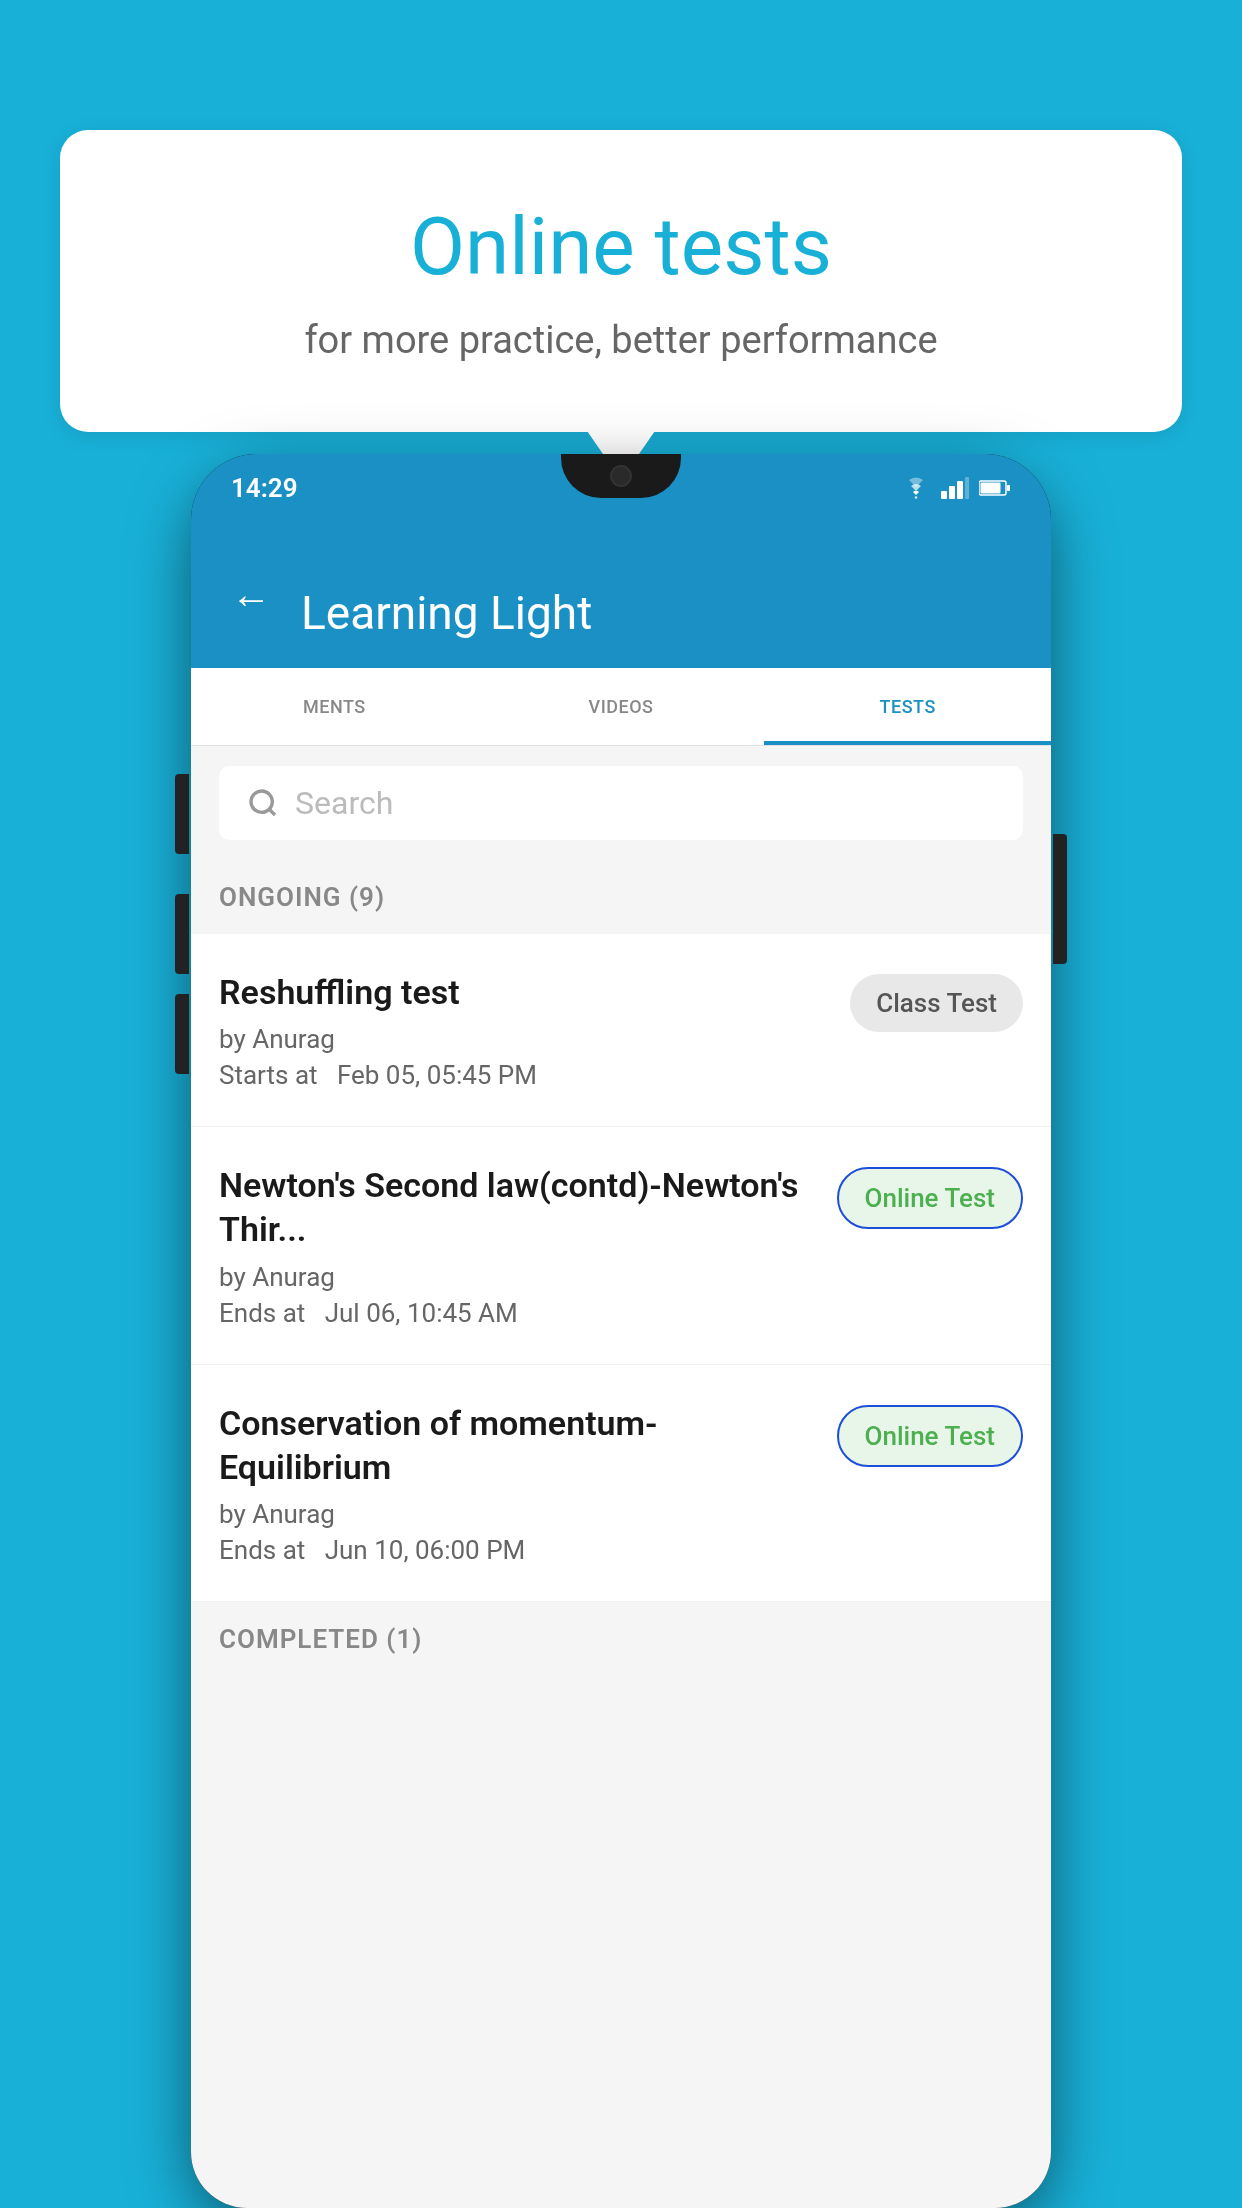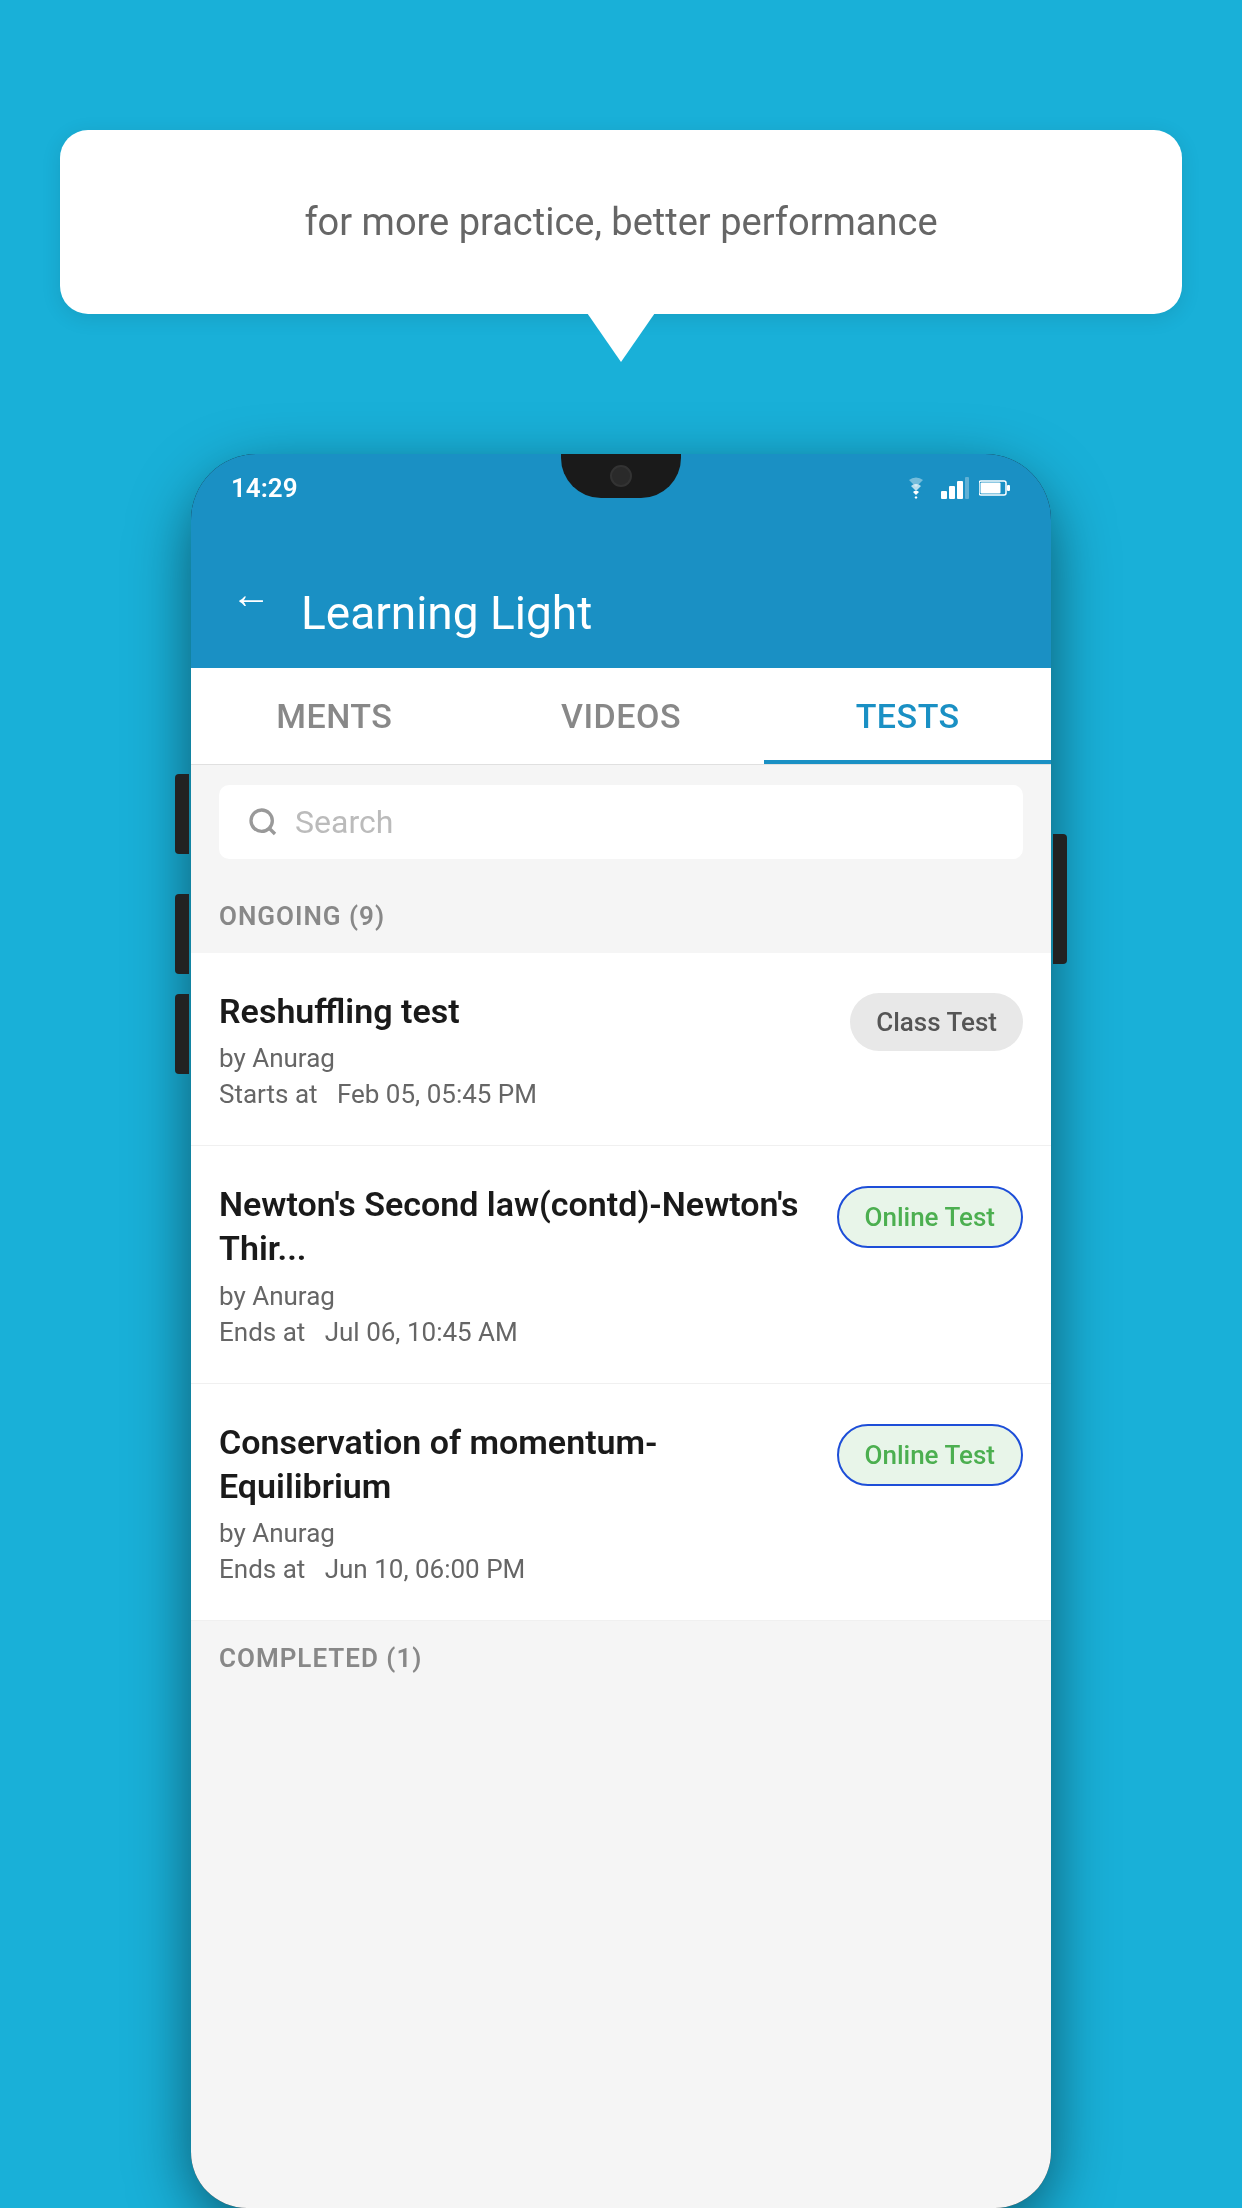--- a/index.html
+++ b/index.html
@@ -180,21 +180,21 @@
       background: white;
       display: flex;
       border-bottom: 1px solid #e0e0e0;
       overflow: hidden;
     }
 
     .tab-item {
       flex: 1;
       text-align: center;
       padding: 28px 8px;
-      font-size: 34px;
+      font-size: 18px;
       color: #888;
       font-weight: 500;
       letter-spacing: 0.5px;
       position: relative;
       cursor: pointer;
     }
 
     .tab-item.active {
       color: #1a90c4;
     }
@@ -318,20 +318,21 @@
       background: #f5f5f5;
       height: 1540px;
       overflow: hidden;
     }
   </style>
 </head>
 <body>
 
 <div class="speech-bubble-area">
   <div class="speech-bubble">
+    <div class="bubble-title">Online tests</div>
     <div class="bubble-subtitle">for more practice, better performance</div>
   </div>
 </div>
 
 <div class="phone-wrapper">
   <div class="phone-outer">
     <div class="phone-screen-wrap">
 
       <div class="notch-area">
         <span class="status-time">14:29</span>

